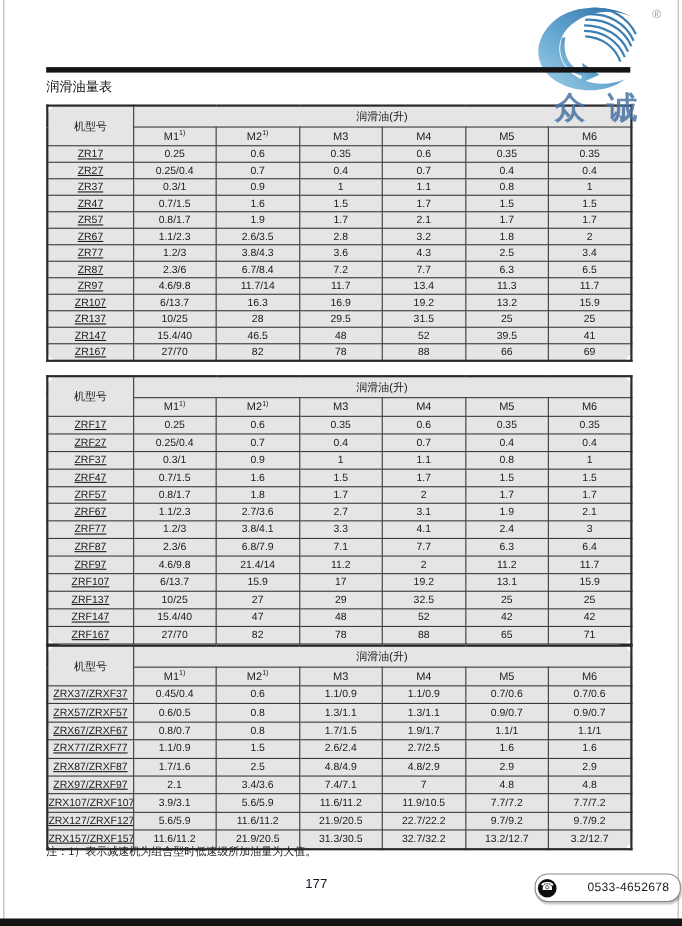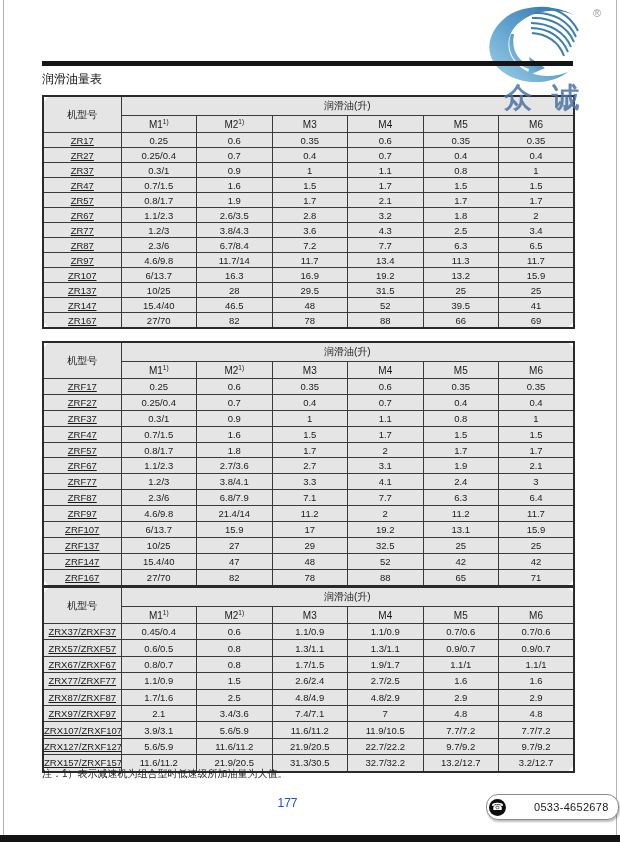--- a/index.html
+++ b/index.html
@@ -28,21 +28,21 @@
   th{font-size:10px;color:#1a1a1a;}
   td{font-size:9.5px;color:#1a1a1a;}
   tr.group-row th{height:18px;}
   tr.cols-row th{height:16px;}
   #t0 tbody td{height:14px;}
   #t1 tbody td{height:14.9px;}
   #t2 tbody td{height:15.4px;}
   td.model-cell{font-size:9.5px;text-decoration:underline;}
   sup{font-size:6.5px;vertical-align:super;line-height:0;}
   #note{position:absolute;left:42px;top:767px;font-size:10px;color:#222;z-index:1;}
-  #page-number{position:absolute;left:0;top:796px;width:575px;text-align:center;font-size:12px;color:#1d4ed8;}
+  #page-number{position:absolute;left:0;top:796px;width:575px;text-align:center;font-size:12px;color:#0f172a;}
   #phone-badge{
     position:absolute;left:486px;top:794px;height:22px;z-index:2;
     display:flex;align-items:center;gap:4px;background:#fff;
     border:1px solid #8a8a8a;border-radius:12px;padding:1px 9px 1px 2px;
     box-shadow:1px 2px 2px rgba(0,0,0,0.25);
   }
   #phone-icon{
     width:17px;height:17px;border-radius:50%;background:#0d0d0d;color:#fff;
     display:flex;align-items:center;justify-content:center;font-size:10px;line-height:1;
   }

